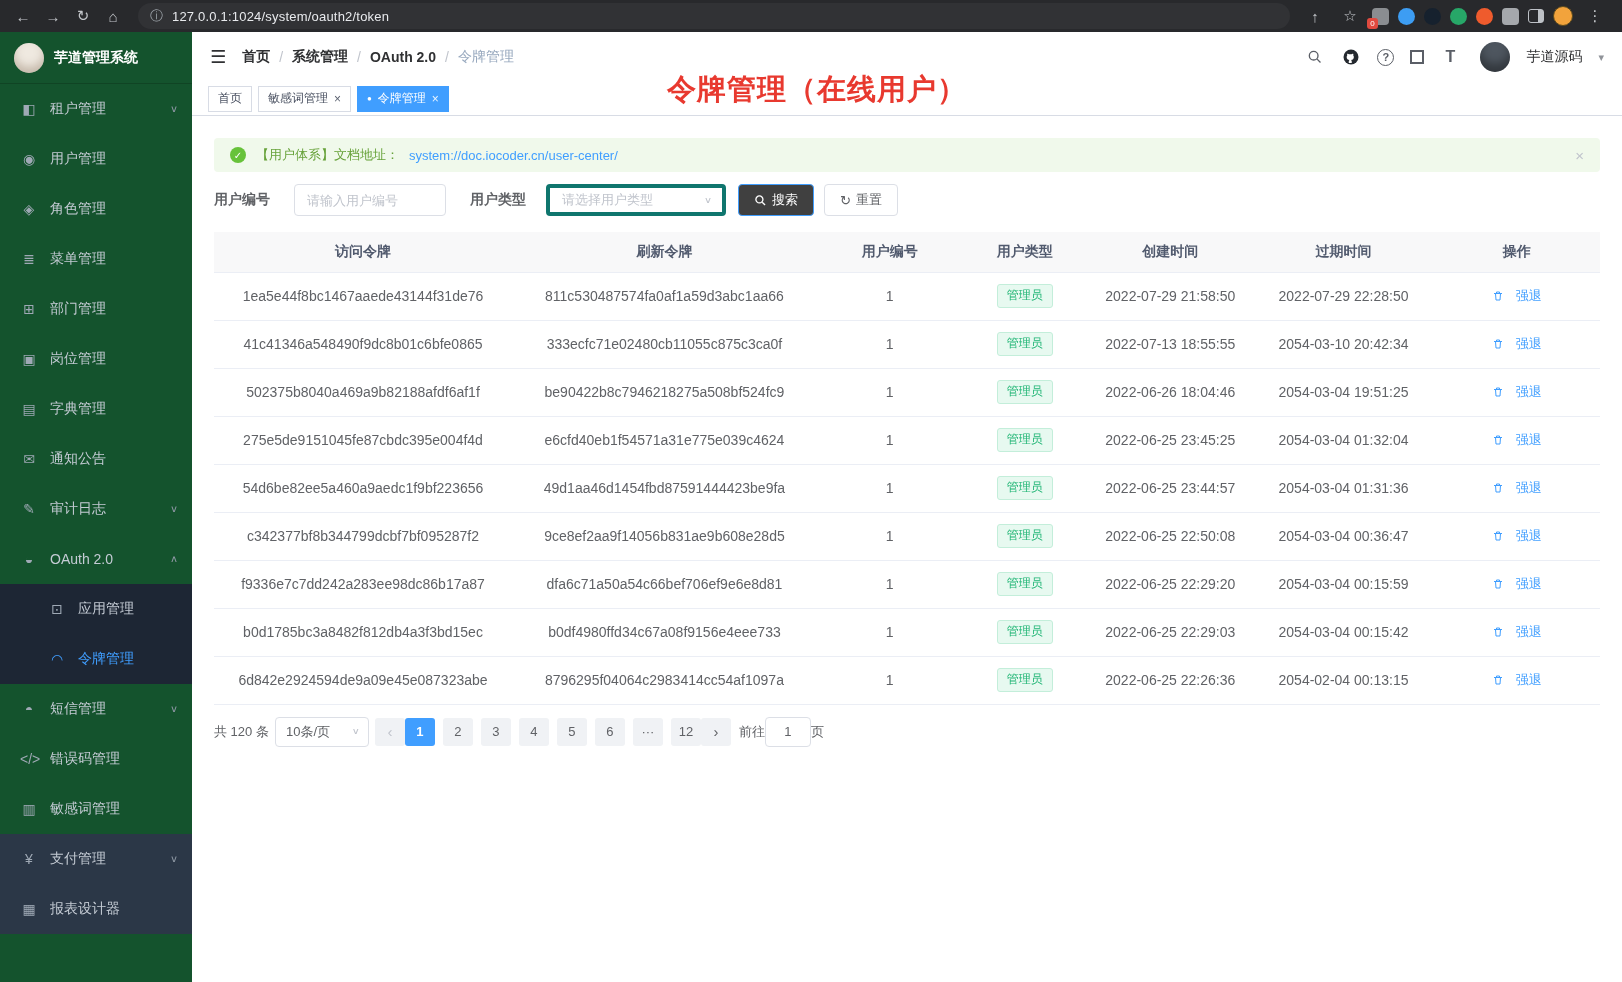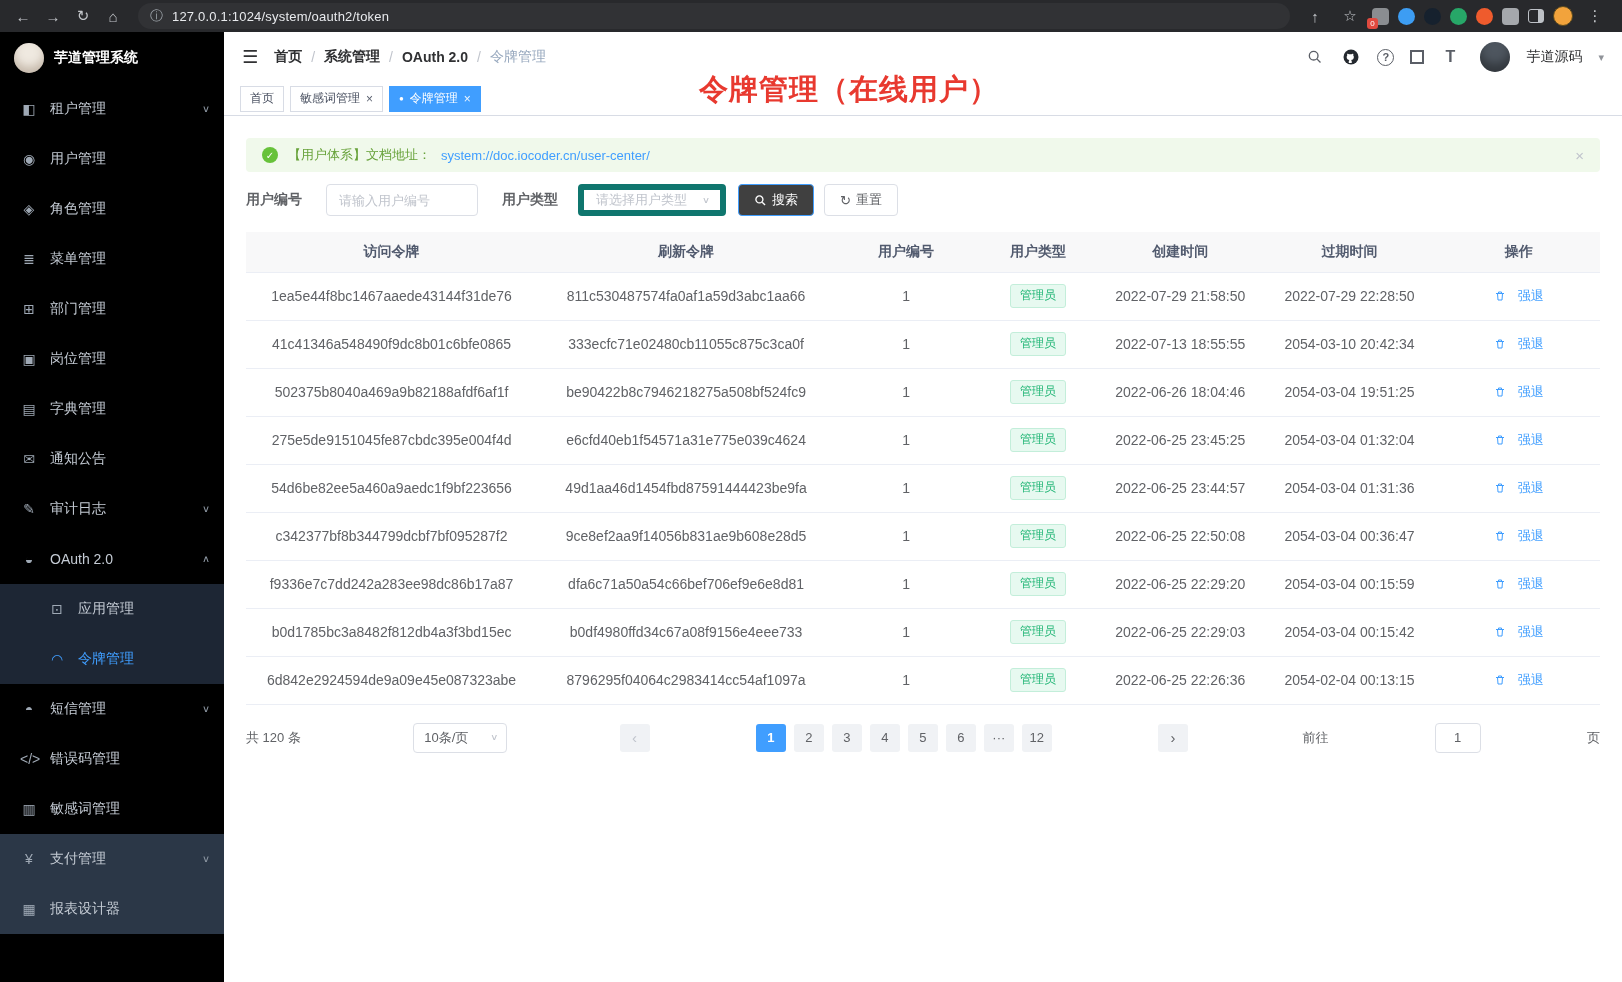--- a/index.html
+++ b/index.html
@@ -19,21 +19,21 @@
   .ext-dark{background:#16212e;border-radius:50%}
   .ext-green{background:#27a768;border-radius:50%}
   .ext-orange{background:#ef5b2d;border-radius:50%}
   .ext-puzzle{background:#a5a8ac;border-radius:4px}
   .panel-ic{width:16px;height:14px;border:1.6px solid #bdc1c6;border-radius:3px;position:relative;cursor:pointer}
   .panel-ic::after{content:"";position:absolute;right:0;top:0;bottom:0;width:5px;background:#bdc1c6}
   .profile-av{width:20px;height:20px;border-radius:50%;background:#f2a33c;border:1px solid #5c4a1e;cursor:pointer}
 
   
   .app{display:flex;height:950px}
-  .sidebar{width:224px;flex-shrink:0;background:#000000;display:flex;flex-direction:column;overflow:hidden}
+  .sidebar{width:192px;flex-shrink:0;background:#14532d;display:flex;flex-direction:column;overflow:hidden}
   .logo-row{height:52px;display:flex;align-items:center;gap:10px;padding:0 14px;cursor:pointer;border-bottom:1px solid rgba(0,0,0,.18)}
   .logo-avatar{width:30px;height:30px;border-radius:50%;background:#efe9e0;box-shadow:inset 0 -6px 8px rgba(150,130,110,.45);flex-shrink:0}
   .logo-title{color:#fff;font-size:14px;font-weight:700;white-space:nowrap}
   .menu{flex:1}
   .menu-item{height:50px;display:flex;align-items:center;gap:12px;padding:0 14px 0 20px;font-size:14px;color:#c4cbd4;cursor:pointer;white-space:nowrap}
   .menu-item .mi-icon{width:18px;text-align:center;font-size:14px;color:#9fa9b5;flex-shrink:0}
   .menu-item .mi-label{flex:1}
   .menu-item .mi-arrow{font-size:11px;color:#8d97a3;transform:scaleY(.85)}
   .menu-item.sub{padding-left:48px;background:#1d2634}
   .menu-item.light{background:#2b3747}
@@ -82,37 +82,37 @@
   .alert-check{width:16px;height:16px;border-radius:50%;background:#67c23a;color:#fff;font-size:10px;display:flex;align-items:center;justify-content:center;flex-shrink:0}
   .alert-text{color:#67a23a}
   .alert-link{color:#409eff;text-decoration:none;cursor:pointer}
   .alert-close{margin-left:auto;color:#c0c4cc;font-size:15px;cursor:pointer}
 
   .filters{display:flex;align-items:center;margin-top:12px;font-size:14px;color:#606266}
   .f-label{font-weight:700;margin-right:24px}
   .f-input{width:152px;height:32px;border:1px solid #dcdfe6;border-radius:4px;padding:0 12px;font-size:13px;color:#606266;outline:none;font-family:inherit;margin-right:24px}
   .f-input::placeholder{color:#c0c4cc}
   .f-label2{margin-right:20px}
-  .f-select{width:148px;height:32px;border:6px solid #0f766e;border-radius:4px;display:flex;align-items:center;justify-content:space-between;padding:0 10px 0 12px;font-size:13px;color:#c0c4cc;cursor:pointer;margin-right:12px}
+  .f-select{width:180px;height:32px;border:4px solid #0f766e;border-radius:4px;display:flex;align-items:center;justify-content:space-between;padding:0 10px 0 12px;font-size:13px;color:#c0c4cc;cursor:pointer;margin-right:12px}
   .sel-caret{font-size:11px;color:#c0c4cc;transform:scaleY(.8)}
   .btn{height:32px;display:inline-flex;align-items:center;gap:5px;padding:0 15px;border-radius:4px;font-size:13px;cursor:pointer;font-family:inherit}
   .btn-primary{background:#404040;border:1px solid #409eff;color:#fff}
   .btn-plain{background:#fff;border:1px solid #dcdfe6;color:#606266;margin-left:10px}
   .reset-ic{font-size:13px}
 
   
   table.tokens{width:100%;border-collapse:collapse;table-layout:fixed;margin-top:16px;font-size:14px;color:#606266}
   .tokens th{height:40px;background:#f8f8f9;color:#515a6e;font-weight:700;text-align:center;border-bottom:1px solid #ebeef5}
   .tokens td{height:48px;text-align:center;border-bottom:1px solid #ebeef5;overflow:hidden;white-space:nowrap;text-overflow:ellipsis}
   .tag{display:inline-block;padding:3px 9px;font-size:12px;line-height:1.3;color:#1fb574;background:#e7f9f0;border:1px solid #c3eeda;border-radius:3px}
   .op-link{color:#409eff;font-size:13px;display:inline-flex;align-items:center;gap:12px;cursor:pointer;text-decoration:none}
   .op-link svg{display:block}
 
   
-  .pager{display:flex;align-items:center;justify-content:space-between;margin-top:18px;font-size:13px;color:#606266}
+  .pager{display:flex;align-items:center;justify-content:flex-start;margin-top:12px;font-size:13px;color:#606266}
   .pg-total{margin-right:6px}
   .pg-size{width:94px;height:30px;border:1px solid #dcdfe6;border-radius:4px;display:flex;align-items:center;justify-content:space-between;padding:0 8px 0 10px;cursor:pointer;color:#606266;margin-right:6px}
   .pg-btn{min-width:30px;height:28px;padding:0 4px;background:#f0f2f5;border-radius:3px;display:inline-flex;align-items:center;justify-content:center;color:#606266;cursor:pointer;font-size:13px}
   .pg-btn.active{background:#409eff;color:#fff;font-weight:700}
   .pg-prev{color:#c0c4cc;font-size:15px}
   .pg-next{font-size:15px}
   .pg-pages{display:flex;gap:8px}
   .pg-goto{margin-left:8px}
   .pg-input{width:46px;height:30px;border:1px solid #dcdfe6;border-radius:4px;text-align:center;font-size:13px;color:#606266;outline:none;font-family:inherit}
 </style>

